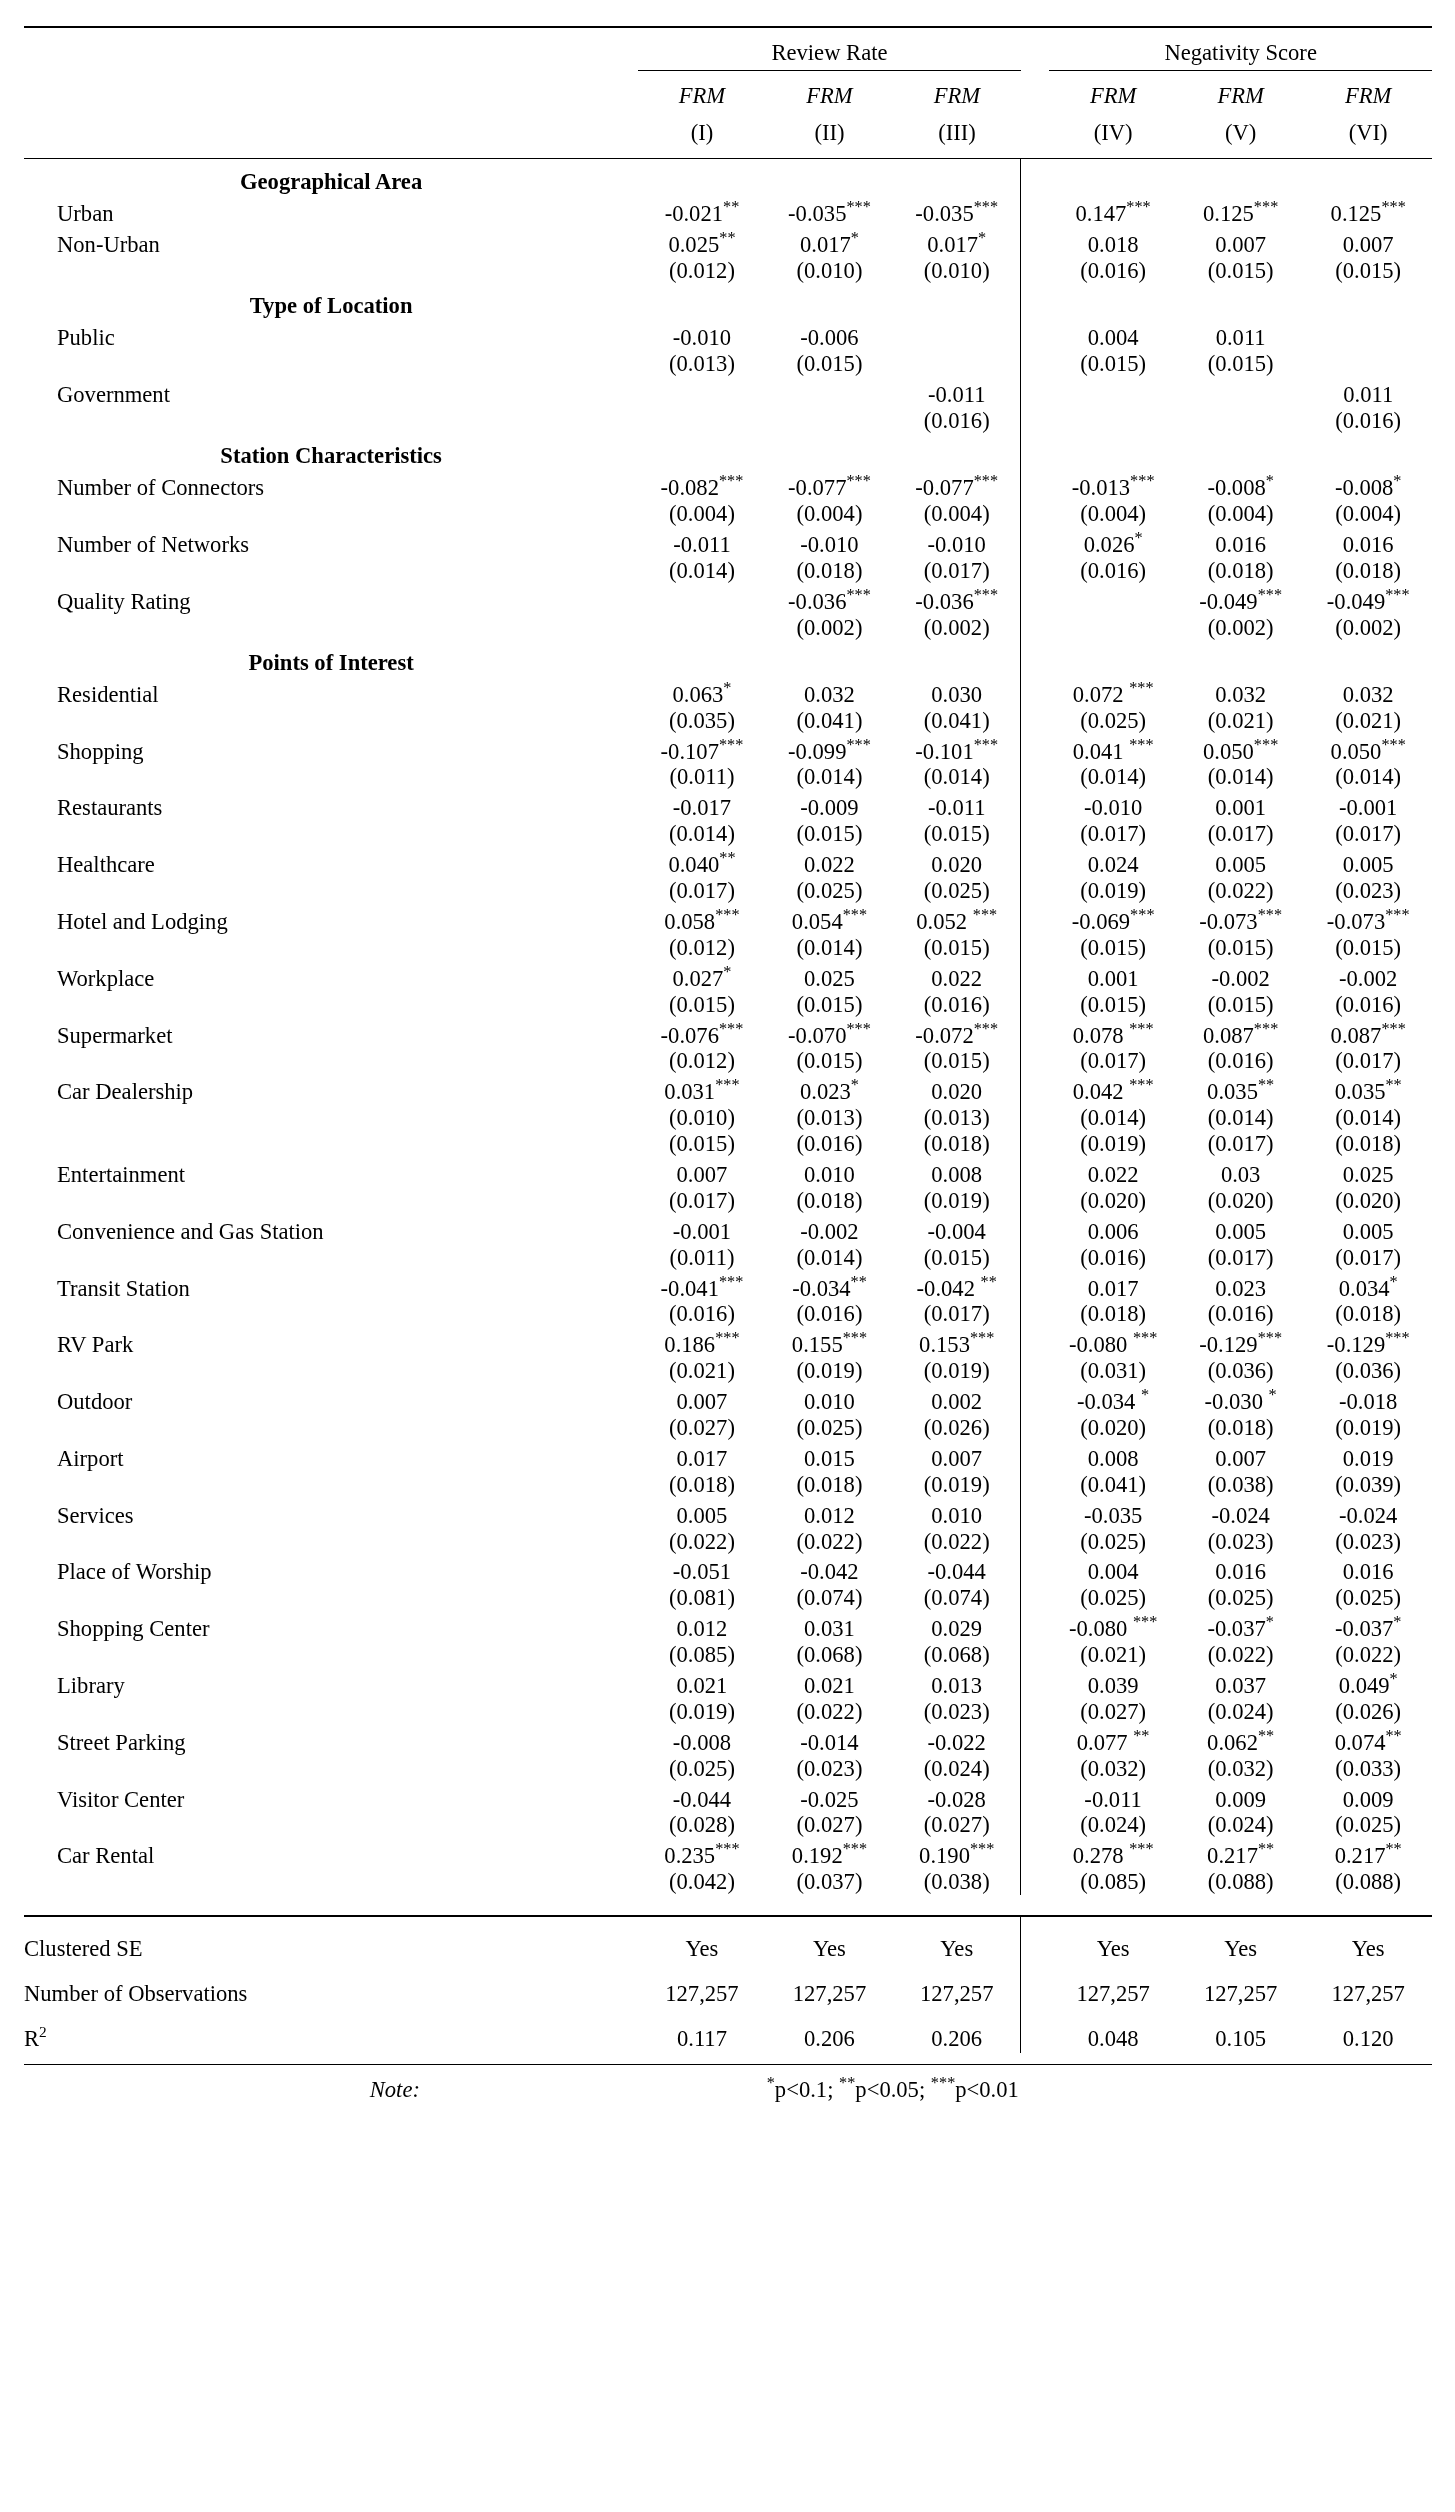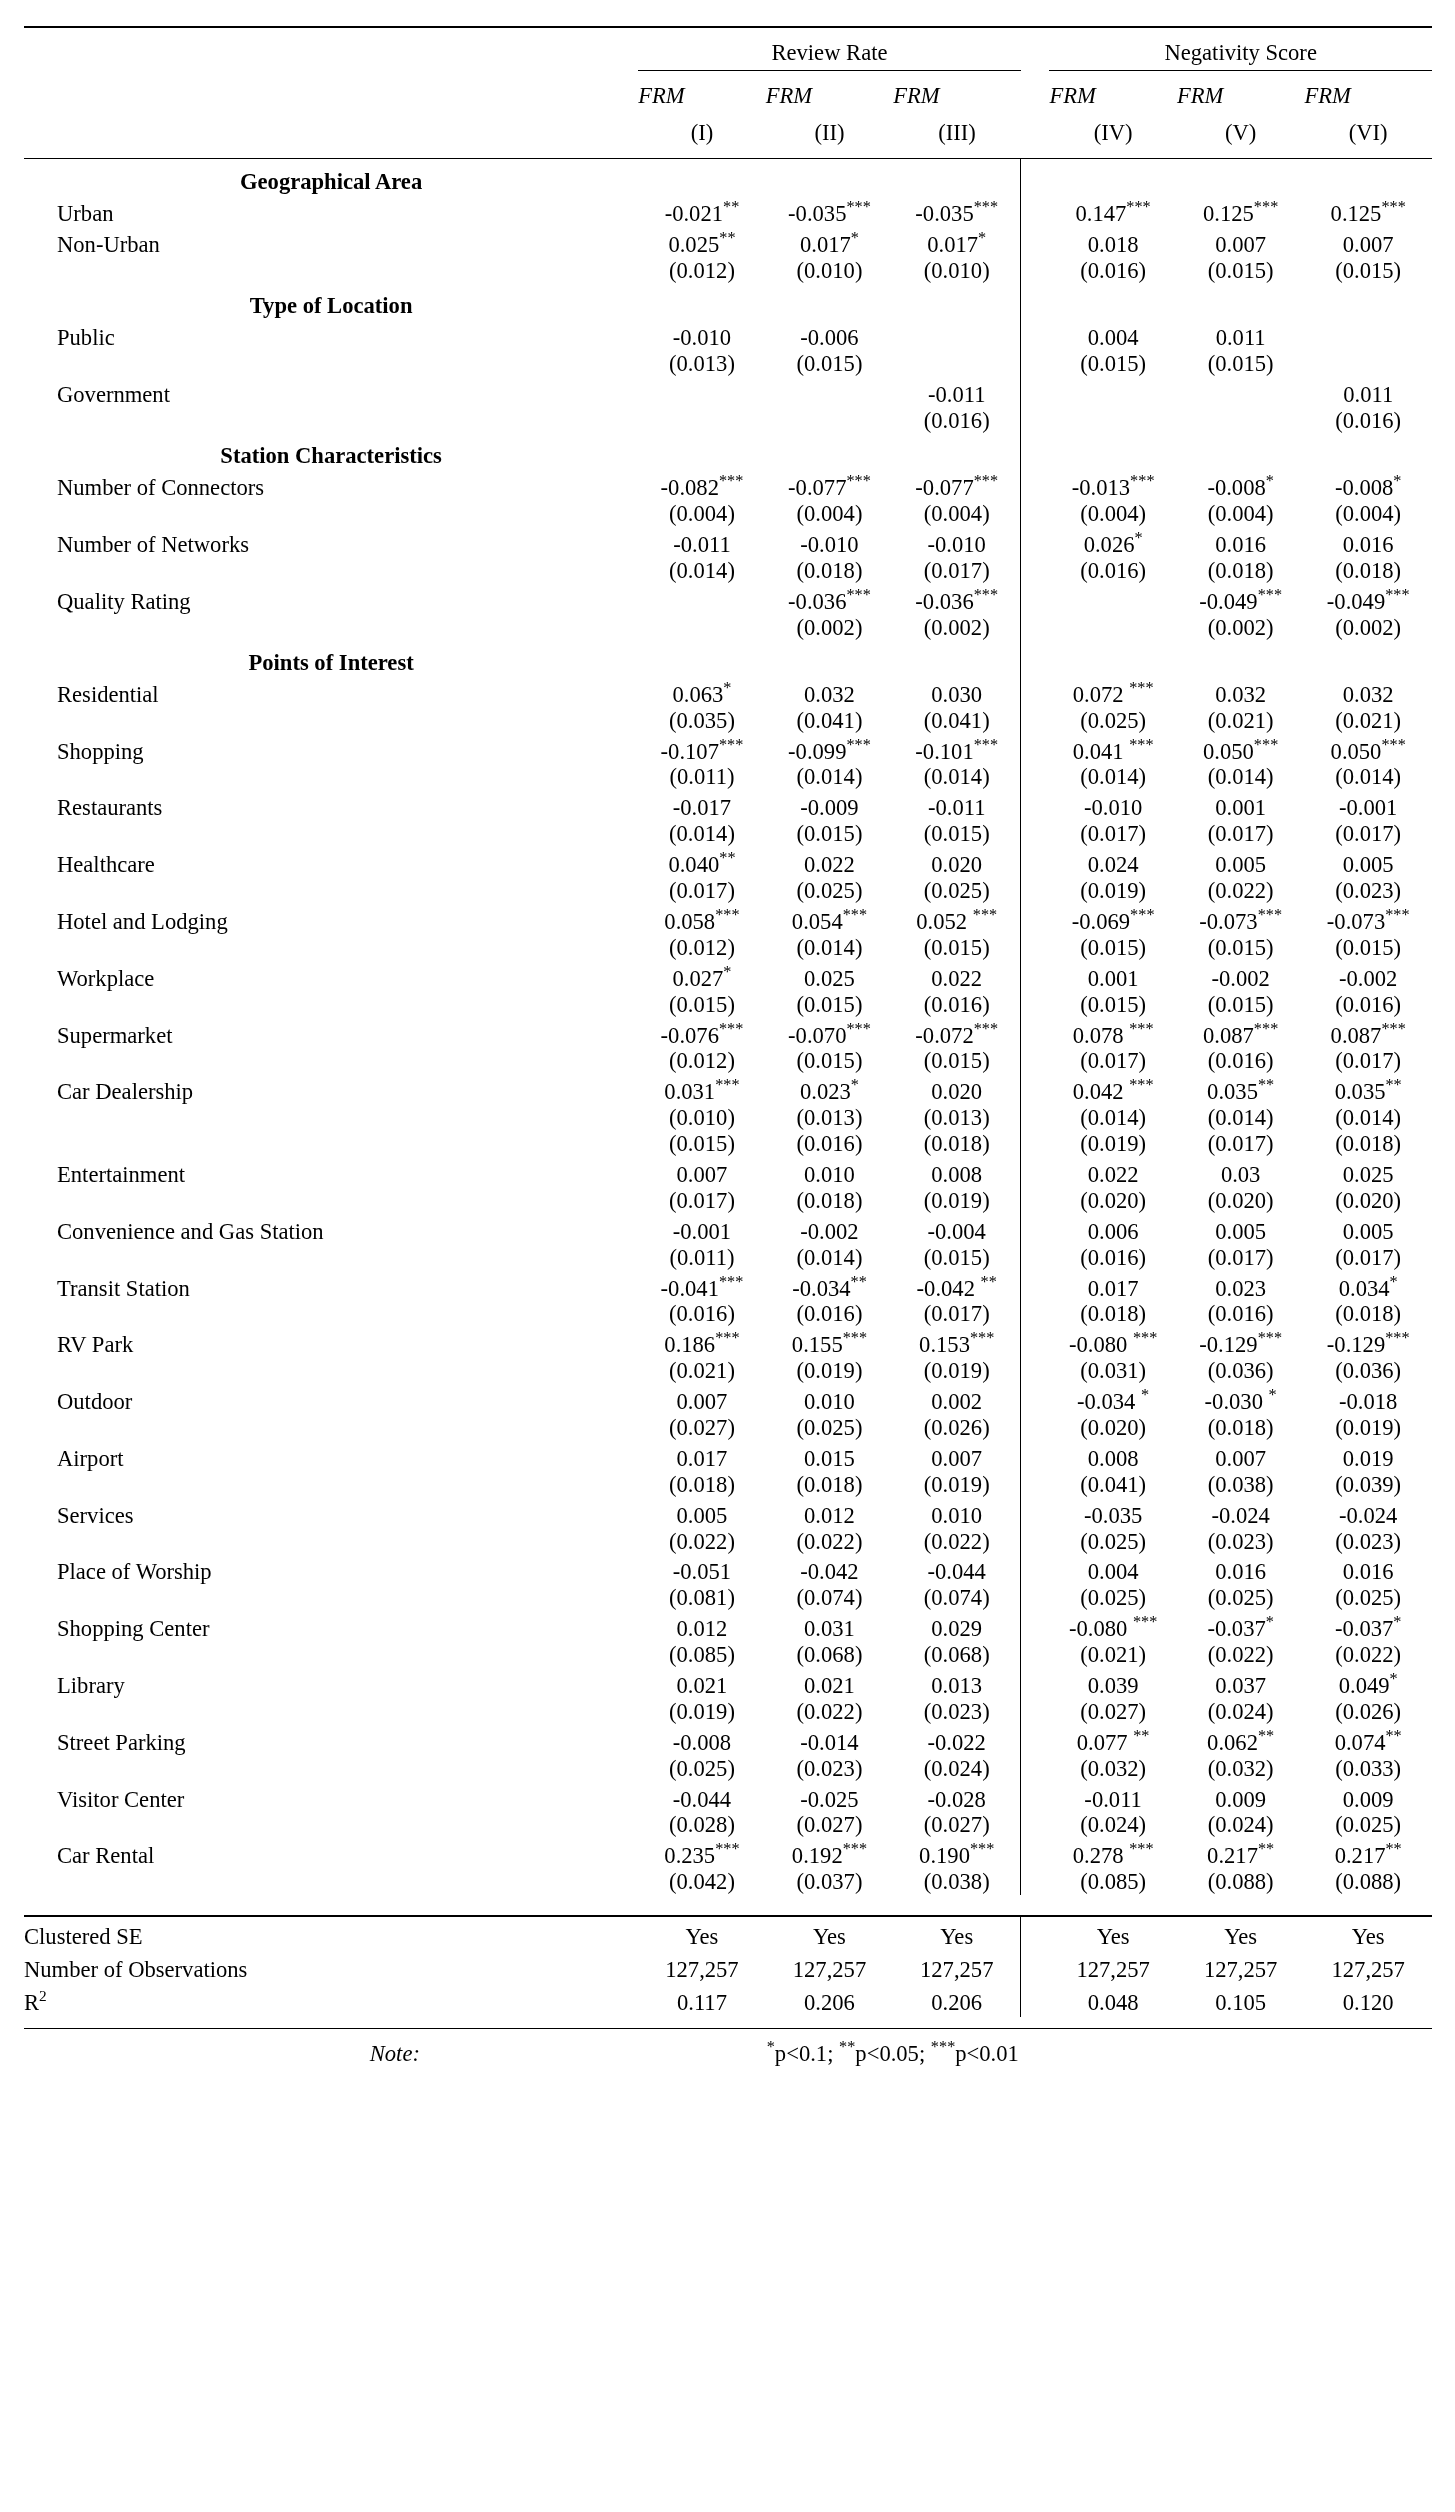--- a/index.html
+++ b/index.html
@@ -44,21 +44,21 @@
     font-size: 0;
     line-height: 0;
   }
   td.grp-title {
     text-align: center;
     font-size: 22.6px;
     padding: 13px 0 3px 0;
     white-space: nowrap;
   }
   td.hd-model {
-    text-align: left;
+    text-align: center;
     font-style: italic;
     font-size: 22.6px;
     padding: 13px 0 2px 0;
   }
   td.hd-num {
     text-align: center;
     font-size: 22.6px;
     padding: 10px 0 13px 0;
   }
 
@@ -89,21 +89,21 @@
     padding: 0;
   }
 
   sup.star {
     font-size: 0.72em;
     vertical-align: super;
     line-height: 0;
   }
 
   
-  .statrow td { padding-top: 8px; padding-bottom: 1px; margin-top: 30px; }
+  .statrow td { padding-top: 20px; padding-bottom: 1px; margin-top: 30px; }
   .statrow td.lbl { white-space: nowrap; }
 
   .sq { font-size: 0.68em; vertical-align: super; line-height: 0; }
 
   
   tr.noterow td { padding-top: 13px; padding-bottom: 5px; }
   td.note-lbl { font-style: italic; text-align: center; font-size: 22.6px; }
   td.note-txt { text-align: left; font-size: 22.6px; white-space: nowrap; }
 
   .spacer-sm td { height: 11px; font-size: 0; line-height: 0; padding: 0; }

